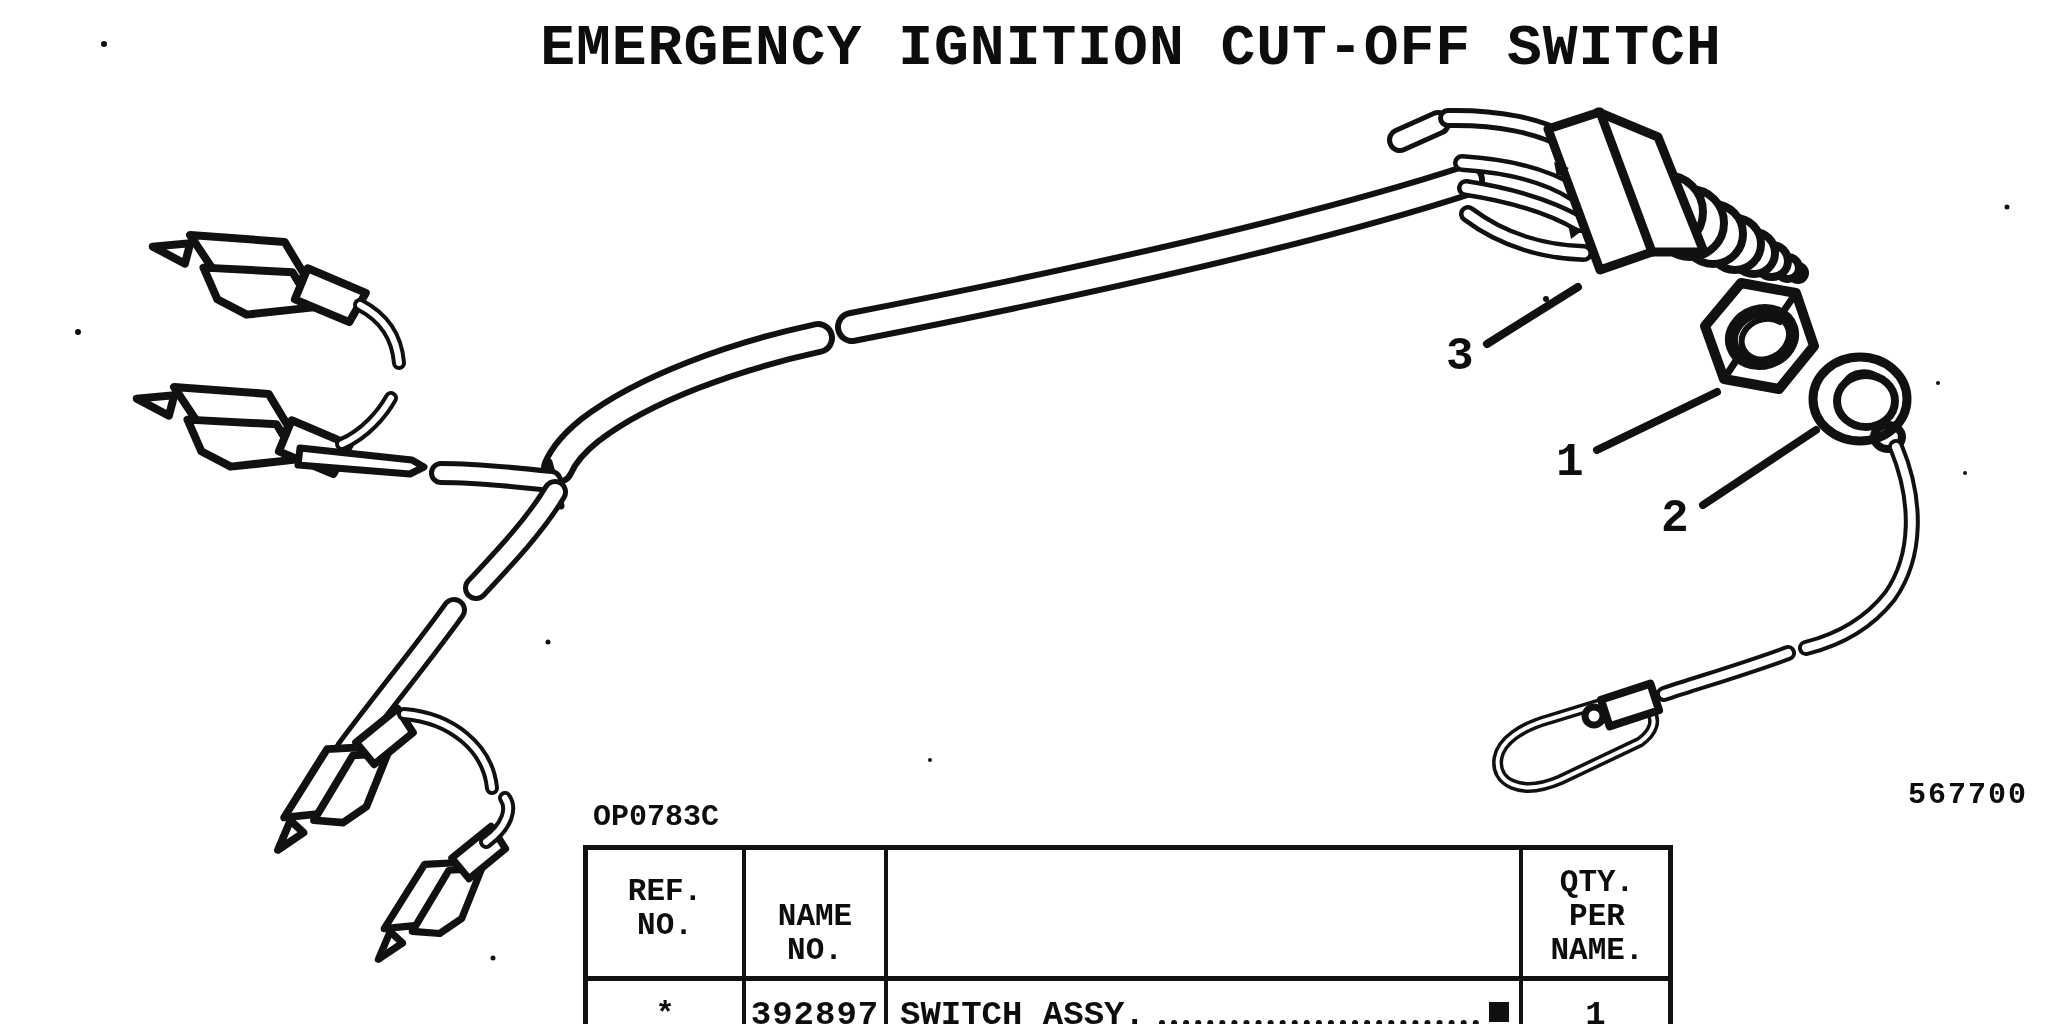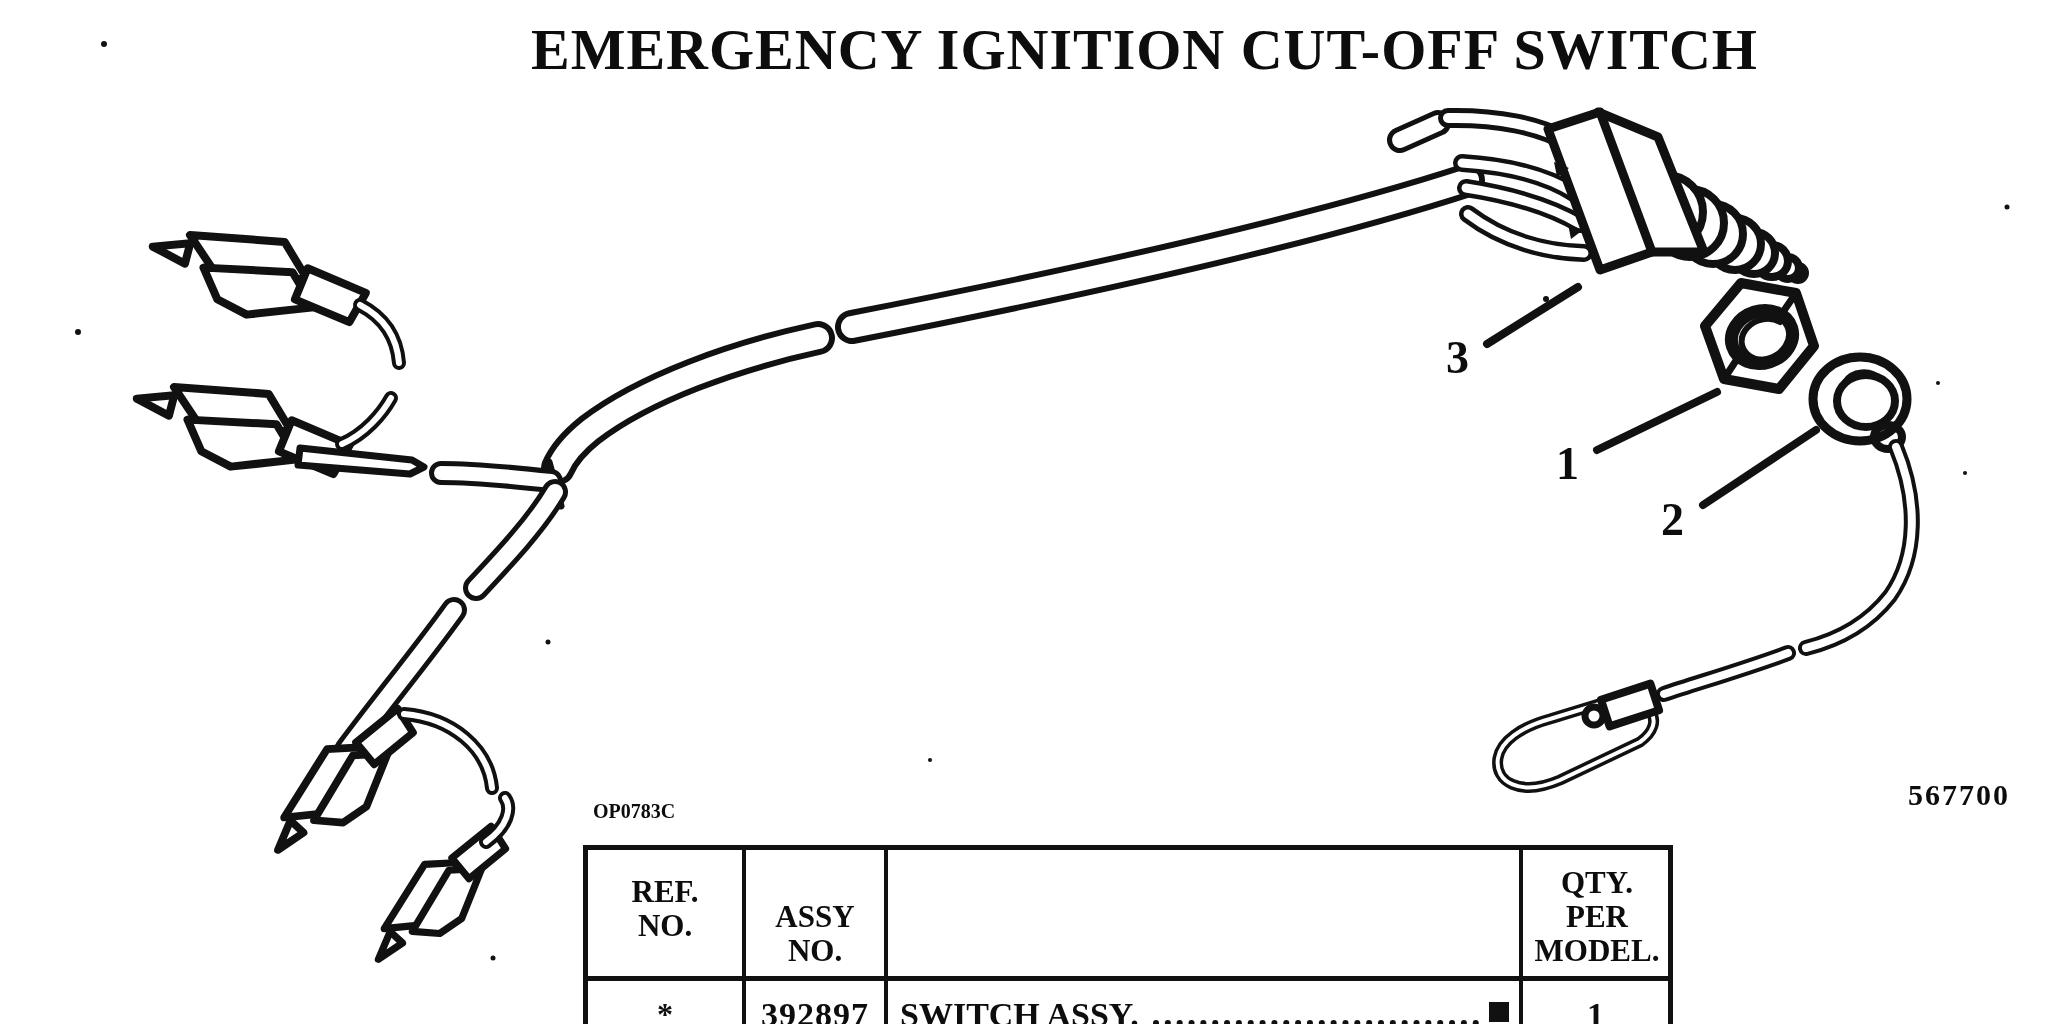--- a/index.html
+++ b/index.html
@@ -1,25 +1,25 @@
 <!DOCTYPE html>
 <html><head>
 <meta charset="utf-8">
 <style>
   html,body{margin:0;padding:0;background:#e8e8e8;}
   #page{
     position:relative;width:2063px;height:1024px;background:#ffffff;
-    overflow:hidden;font-family:Liberation Serif, serif;color:#0d0d0d;
+    overflow:hidden;font-family:Liberation Mono, monospace;color:#0d0d0d;
   }
   .abs{position:absolute;}
   #diagram-svg{position:absolute;left:0;top:0;z-index:1;}
   .txt{position:absolute;z-index:2;font-weight:700;white-space:nowrap;}
   #page-title{left:531px;top:16px;width:1200px;text-align:center;font-size:58px;letter-spacing:1px;}
   #page-subtitle{left:888px;top:84px;width:436px;text-align:center;font-size:31px;letter-spacing:1px;}
-  #plate-code{left:593px;top:800px;font-size:20px;}
+  #plate-code{left:593px;top:800px;font-size:30px;}
   #doc-number{left:1908px;top:778px;font-size:30px;letter-spacing:2px;}
   .callout{font-size:46px;z-index:2;}
   #callout-3{left:1446px;top:331px;}
   #callout-1{left:1556px;top:437px;}
   #callout-2{left:1661px;top:493px;}
 
   
   #parts-table{
     left:583px;top:845px;width:1080px;height:179px;z-index:3;
     background:#fff;border:5px solid #111;border-bottom:none;overflow:hidden;
@@ -205,27 +205,27 @@
     <div class="vline" id="vline-1"></div>
     <div class="vline" id="vline-2"></div>
     <div class="vline" id="vline-3"></div>
     <div id="hline-header"></div>
 
     <div class="hcell" id="hcell-ref">
       <span>REF.</span>
       <span>NO.</span>
     </div>
     <div class="hcell" id="hcell-part">
-      <span>ASSY</span>
+      <span>NAME</span>
       <span>NO.</span>
     </div>
     <div class="hcell" id="hcell-qty">
       <span>QTY.</span>
       <span>PER</span>
-      <span>MODEL.</span>
+      <span>NAME.</span>
     </div>
 
     <div class="rrow">
       <div class="rcell" id="rcell-ref">
         <span>*</span>
       </div>
       <div class="rcell" id="rcell-part">
         <span>392897</span>
       </div>
       <div class="rcell" id="rcell-name">

